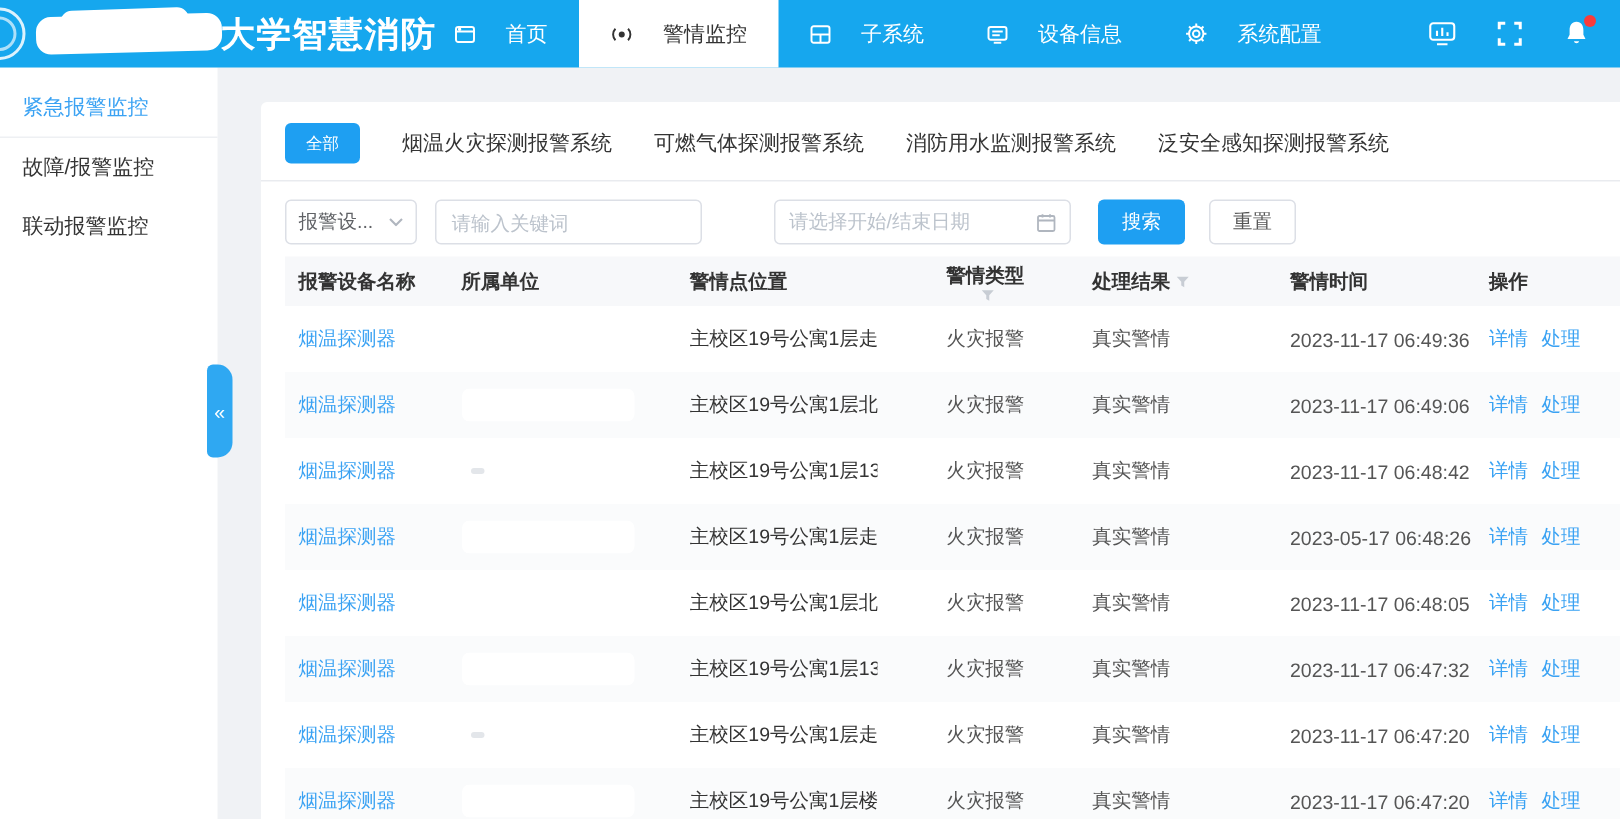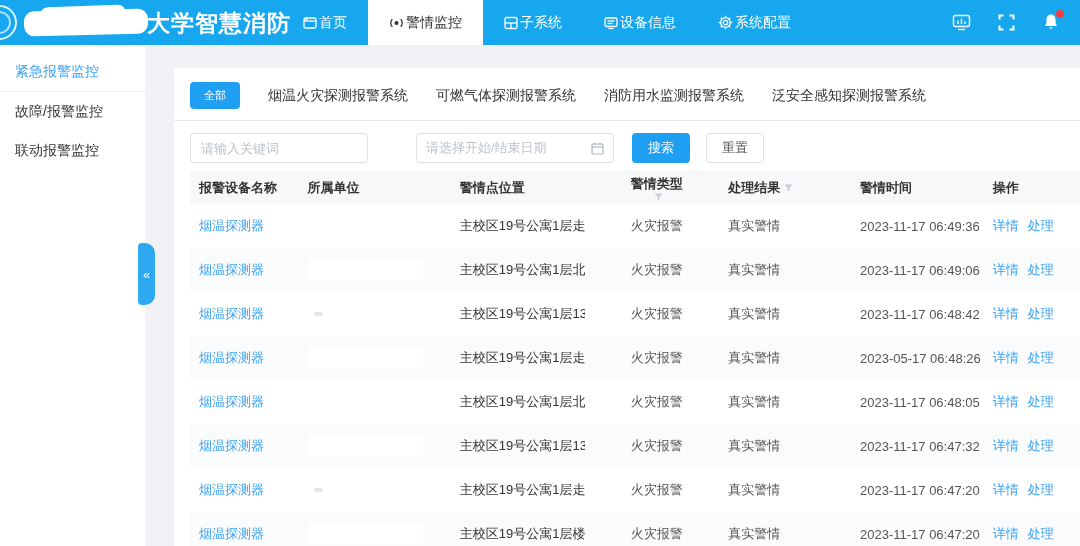--- a/index.html
+++ b/index.html
@@ -12,21 +12,21 @@
   .emblem { position:absolute; left:-18px; top:5px; width:35px; height:35px; border-radius:50%;
     border:2px solid rgba(255,255,255,.85); }
   .emblem::after { content:""; position:absolute; inset:4px; border-radius:50%;
     border:2px solid rgba(255,255,255,.65); }
   .blob { position:absolute; background:#fff; }
   .blob1 { left:24px; top:10px; width:124px; height:25px; border-radius:10px; transform:rotate(-1.5deg); }
   .blob2 { left:40px; top:6px; width:86px; height:16px; border-radius:8px; transform:rotate(-2deg); }
   .logo-text { position:absolute; left:147px; top:50%; transform:translateY(-50%);
     font-size:23px; font-weight:bold; white-space:nowrap; letter-spacing:1px; }
   .nav-items { display:flex; height:100%; }
-  .nav-item { display:flex; align-items:center; gap:2px; padding:0 21px; font-size:14px;
+  .nav-item { display:flex; align-items:center; gap:20px; padding:0 21px; font-size:14px;
     white-space:nowrap; cursor:pointer; }
   .nav-item.active { background:#fff; color:#333; }
   .nav-right { margin-left:auto; display:flex; align-items:center; gap:27px; padding-right:20px; }
   .icon-btn { position:relative; display:flex; cursor:pointer; }
   .badge-dot { position:absolute; top:-3px; right:-4px; width:8px; height:8px;
     border-radius:50%; background:#fa3b3b; }
 
   
   .sidebar { position:absolute; left:0; top:45px; bottom:0; width:145px; background:#fff;
     padding-top:8px; z-index:2; }
@@ -188,20 +188,26 @@
 
   <div class="tabs-wrap">
     <span class="tab-pill">全部</span>
     <span class="tab">烟温火灾探测报警系统</span>
     <span class="tab">可燃气体探测报警系统</span>
     <span class="tab">消防用水监测报警系统</span>
     <span class="tab">泛安全感知探测报警系统</span>
   </div>
 
   <div class="filter-row">
+    <div class="select">
+      <span class="val">报警设...</span>
+      <svg width="10" height="6" viewBox="0 0 10 6" fill="none" stroke="#b0b6bf" stroke-width="1.4">
+          <path d="M1 1 L5 5 L9 1"></path>
+        </svg>
+    </div>
     <input class="txt-input" type="text" placeholder="请输入关键词" style="">
     <div class="date-input">
       <span class="ph">请选择开始/结束日期</span>
       <svg width="13" height="13" viewBox="0 0 13 13" fill="none" stroke="#b0b6bf" stroke-width="1.2">
         <rect x="1" y="2" width="11" height="10" rx="1"></rect>
           <line x1="1" y1="5" x2="12" y2="5"></line>
           <line x1="4" y1="0.8" x2="4" y2="3"></line>
           <line x1="9" y1="0.8" x2="9" y2="3"></line>
       </svg>
     </div>

